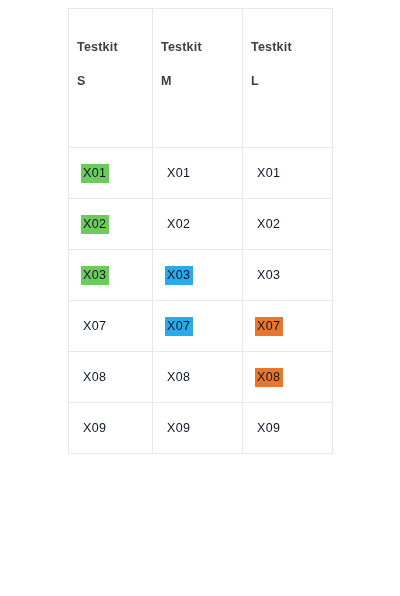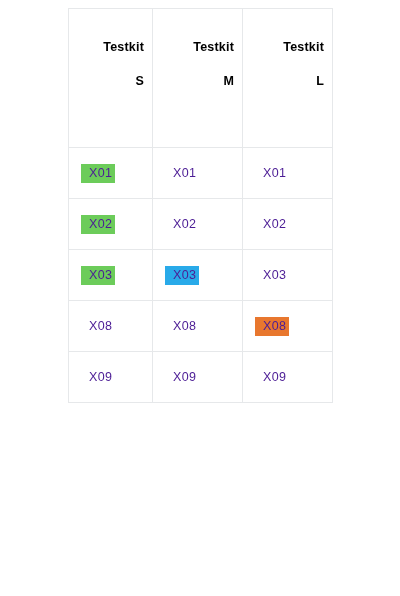--- a/index.html
+++ b/index.html
@@ -41,22 +41,22 @@
     border: 1px solid #e6e8ea;
     padding: 0;
     vertical-align: middle;
   }
 
   
   .testkit-table thead th {
     height: 110px;
     padding: 0 8px 28px 8px;
     vertical-align: middle;
-    text-align: right;
-    color: #000000;
+    text-align: left;
+    color: #404040;
     font-size: 12.5px;
     font-weight: bold;
     letter-spacing: 0.2px;
   }
   .hdr-line1 {
     display: block;
     line-height: 1;
     margin-bottom: 22px;
   }
   .hdr-line2 {
@@ -69,23 +69,23 @@
 
   .testkit-table tbody td {
     padding: 0 0 0 12px;
     text-align: left;
   }
 
   .cell-label {
     display: inline-block;
     font-size: 12.5px;
     line-height: 1.1;
-    color: #4c1d95;
+    color: #0f172a;
     letter-spacing: 0.4px;
-    padding: 3px 3px 3px 8px;
+    padding: 3px 3px 3px 2px;
     background: transparent;
   }
 
   .cell-label.hl-green  { background: #6ccc5a; }
   .cell-label.hl-blue   { background: #29aae9; }
   .cell-label.hl-orange { background: #e8772e; }
 </style>
 </head>
 <body>
 
@@ -125,20 +125,25 @@
           <td><span class="cell-label hl-green">X02</span></td>
           <td><span class="cell-label">X02</span></td>
           <td><span class="cell-label">X02</span></td>
         </tr>
         <tr class="data-row">
           <td><span class="cell-label hl-green">X03</span></td>
           <td><span class="cell-label hl-blue">X03</span></td>
           <td><span class="cell-label">X03</span></td>
         </tr>
         <tr class="data-row">
+          <td><span class="cell-label">X07</span></td>
+          <td><span class="cell-label hl-blue">X07</span></td>
+          <td><span class="cell-label hl-orange">X07</span></td>
+        </tr>
+        <tr class="data-row">
           <td><span class="cell-label">X08</span></td>
           <td><span class="cell-label">X08</span></td>
           <td><span class="cell-label hl-orange">X08</span></td>
         </tr>
         <tr class="data-row">
           <td><span class="cell-label">X09</span></td>
           <td><span class="cell-label">X09</span></td>
           <td><span class="cell-label">X09</span></td>
         </tr>
       </tbody>

